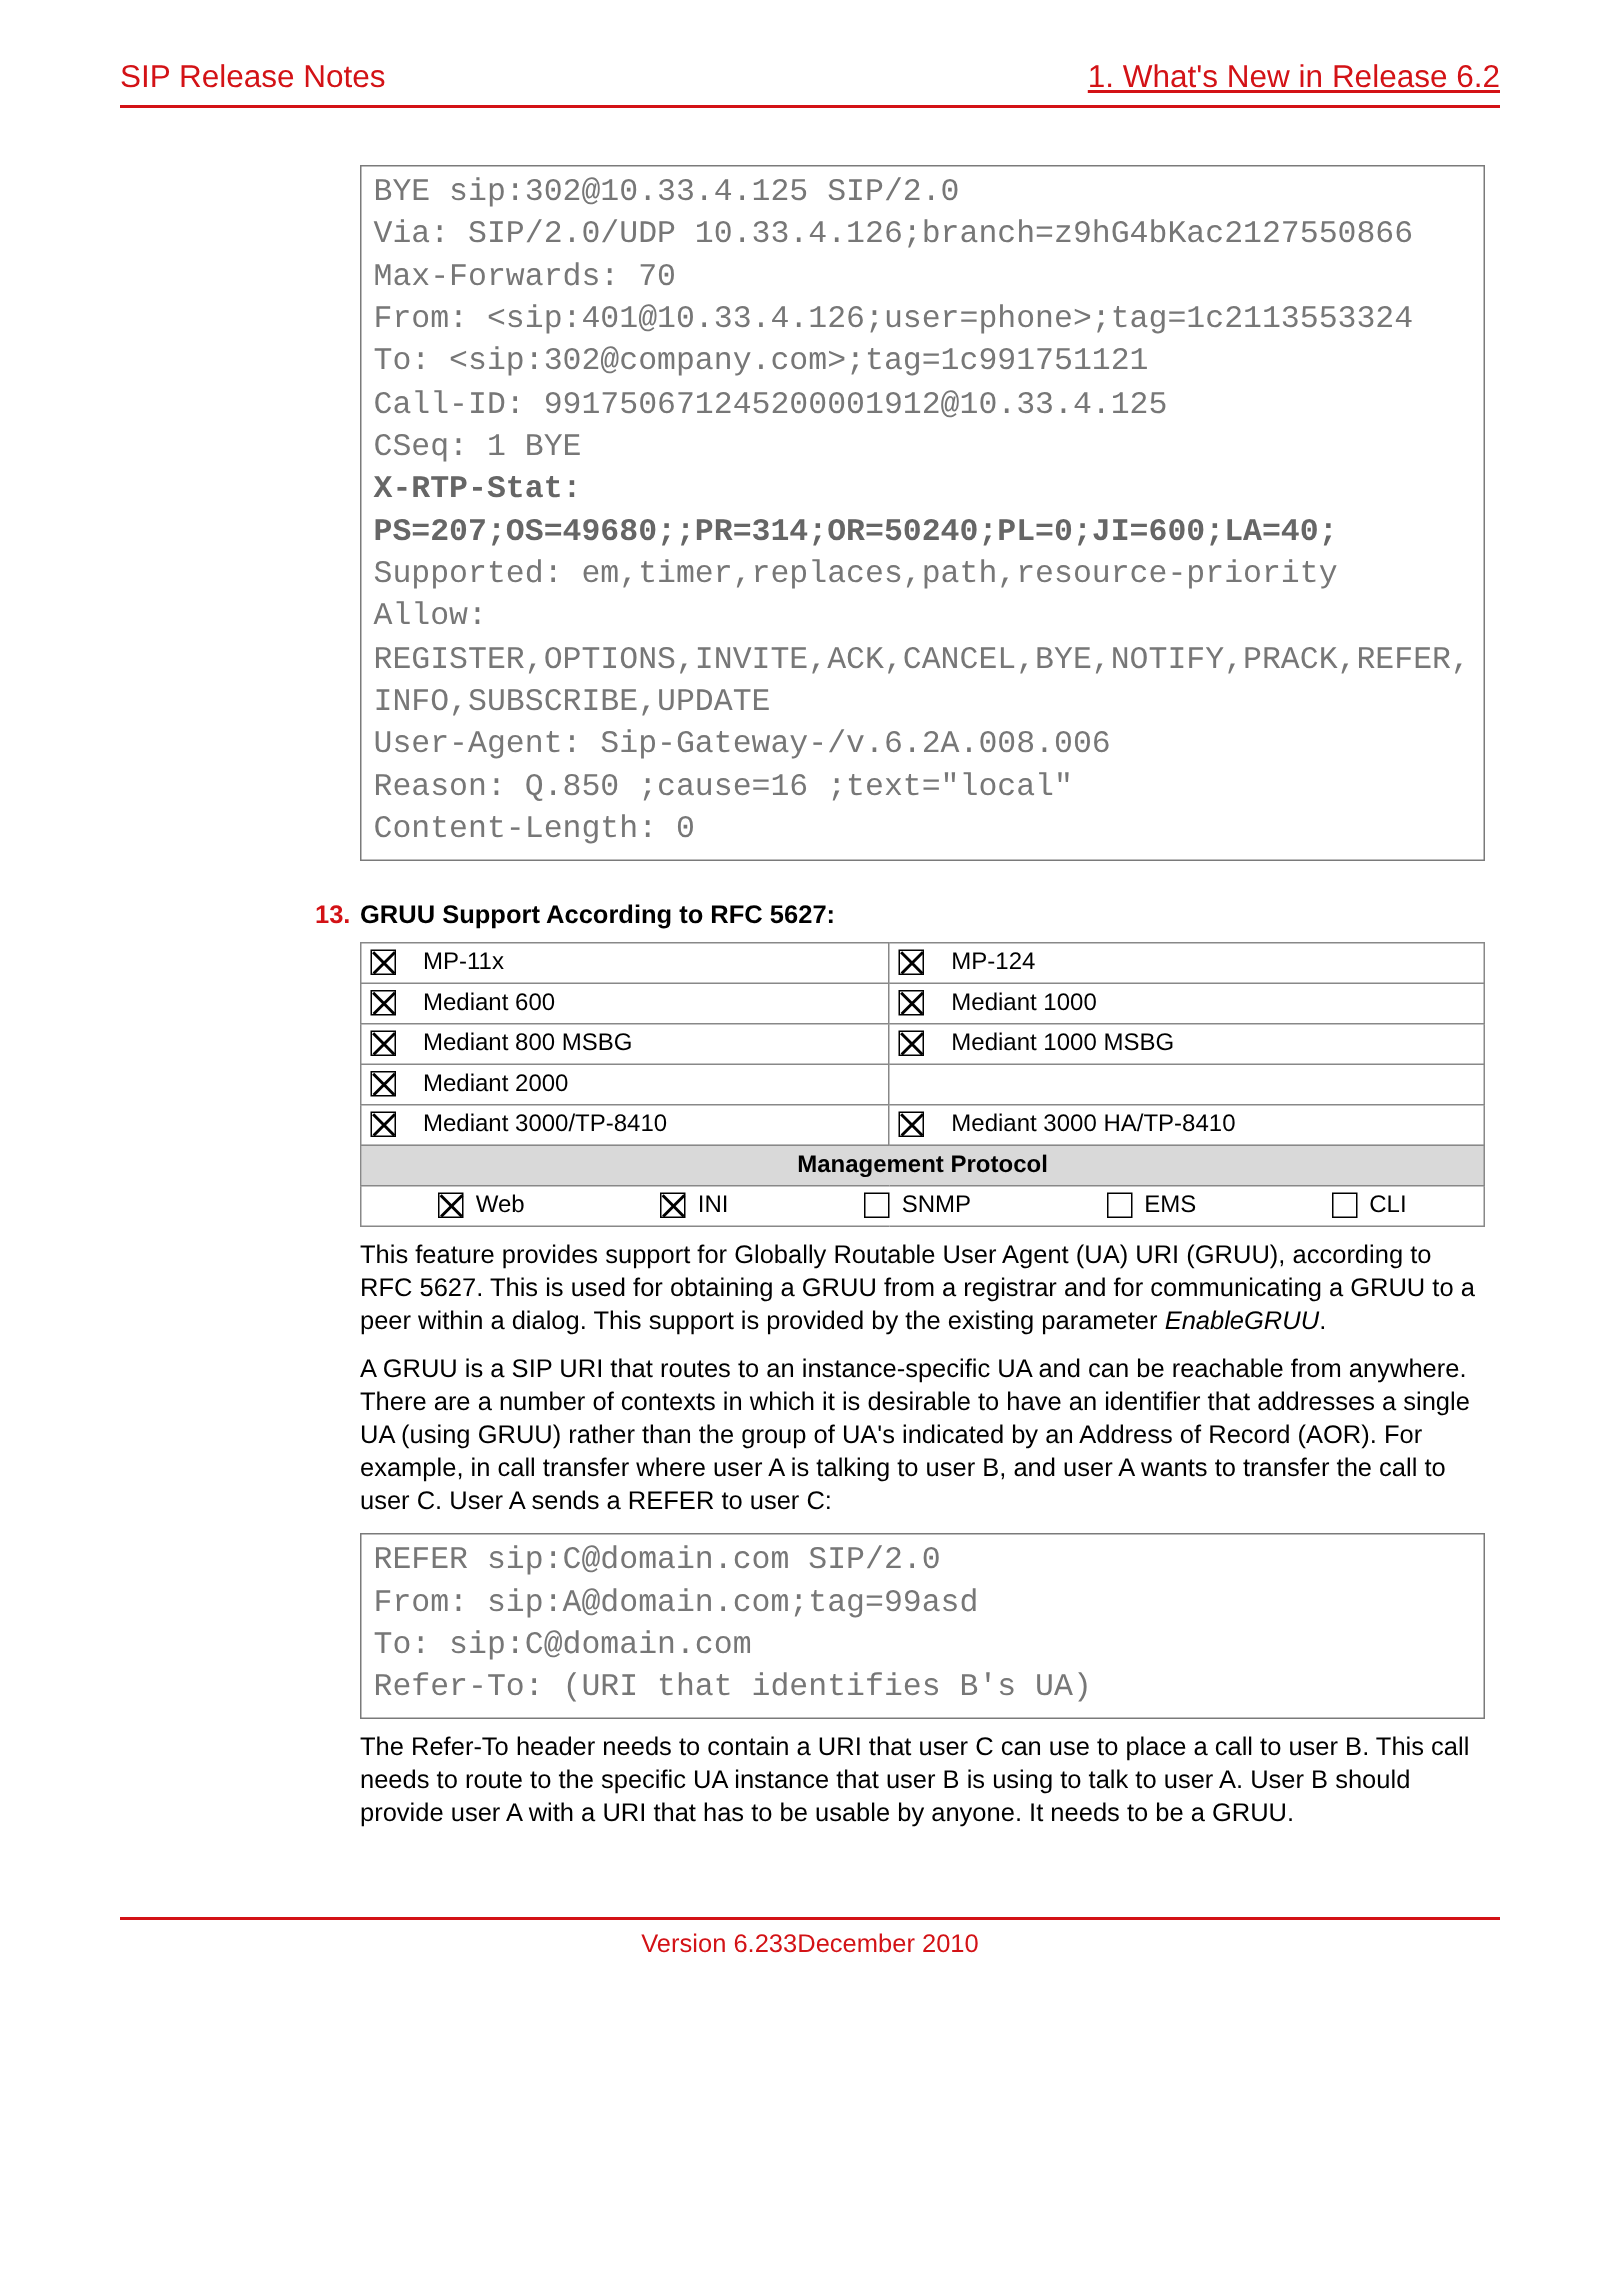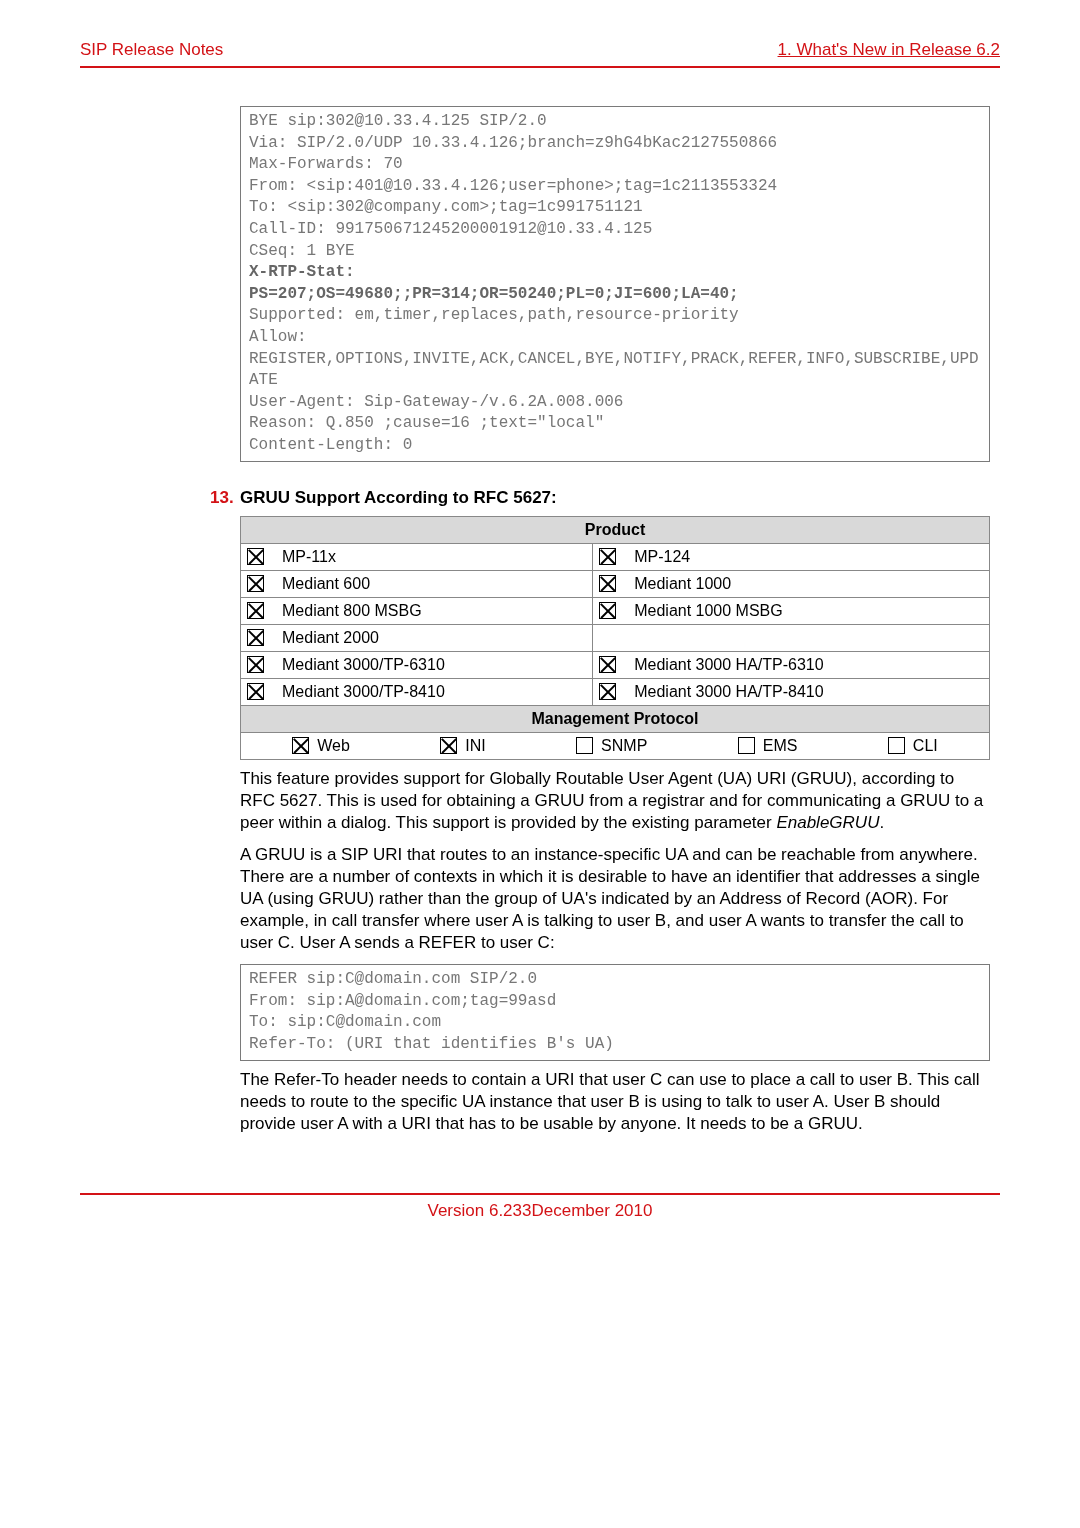--- a/index.html
+++ b/index.html
@@ -13,30 +13,30 @@
   }
   .header-bar {
     display: flex;
     justify-content: space-between;
     border-bottom: 2px solid #d31216;
     padding-bottom: 6px;
     margin-bottom: 38px;
   }
   .header-left, .header-right {
     color: #d31216;
-    font-size: 17px;
+    font-size: 21px;
   }
   .header-right { text-decoration: underline; }
   .indent-block { margin-left: 160px; margin-right: 10px; }
   .intro-line { font-size: 17px; margin-bottom: 6px; }
   .code-box {
     border: 1px solid #7a7a7a;
     background: #fff;
     font-family: "Courier New", monospace;
-    font-size: 16px;
+    font-size: 21px;
     color: #777;
     padding: 4px 8px;
     line-height: 1.35;
     white-space: pre-wrap;
     word-break: break-all;
   }
   .code-box .bold { font-weight: bold; color: #666; }
   .num-item {
     display: flex;
     margin: 26px 0 8px 130px;
@@ -137,23 +137,20 @@
 </div>
 
 <div class="num-item">
   <span class="num">13.</span>
   <span class="title">GRUU Support According to RFC 5627:</span>
 </div>
 
 <div class="indent-block">
   <table class="product">
     <tbody>
-        <tr>
-          <th colspan="2">Product</th>
-        </tr>
     <tr>
       <td>
             <div class="row-flex">
               <span class="cb checked"></span>
               <span>MP-11x</span>
             </div>
           </td>
       <td>
             <div class="row-flex">
               <span class="cb checked"></span>
@@ -190,34 +187,20 @@
           </td>
     </tr>
     <tr>
       <td>
             <div class="row-flex">
               <span class="cb checked"></span>
               <span>Mediant 2000</span>
             </div>
           </td>
       <td></td>
-    </tr>
-    <tr>
-      <td>
-            <div class="row-flex">
-              <span class="cb checked"></span>
-              <span>Mediant 3000/TP-6310</span>
-            </div>
-          </td>
-      <td>
-            <div class="row-flex">
-              <span class="cb checked"></span>
-              <span>Mediant 3000 HA/TP-6310</span>
-            </div>
-          </td>
     </tr>
     <tr>
       <td>
             <div class="row-flex">
               <span class="cb checked"></span>
               <span>Mediant 3000/TP-8410</span>
             </div>
           </td>
       <td>
             <div class="row-flex">

